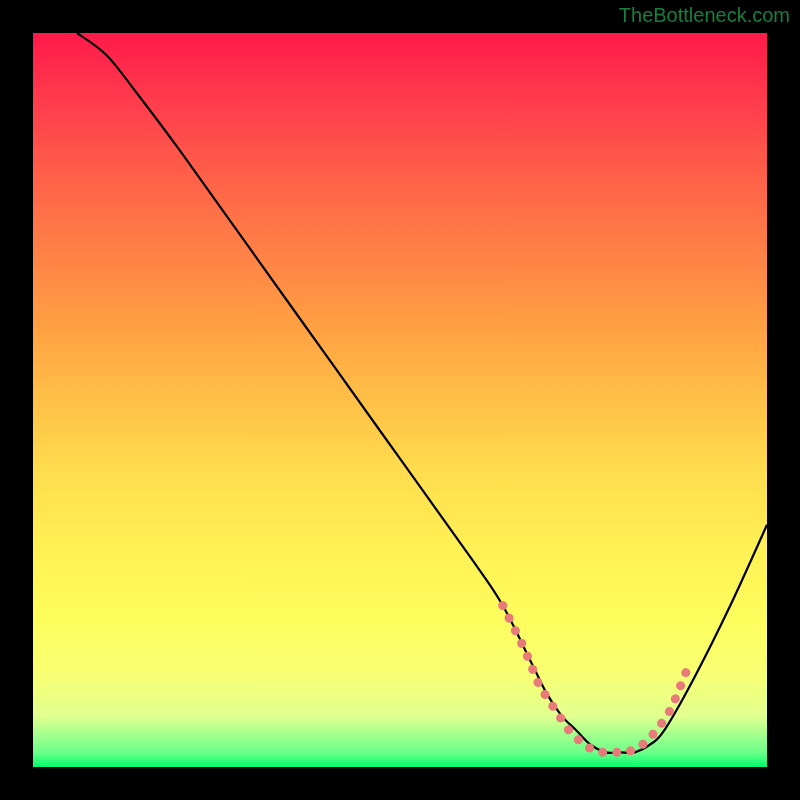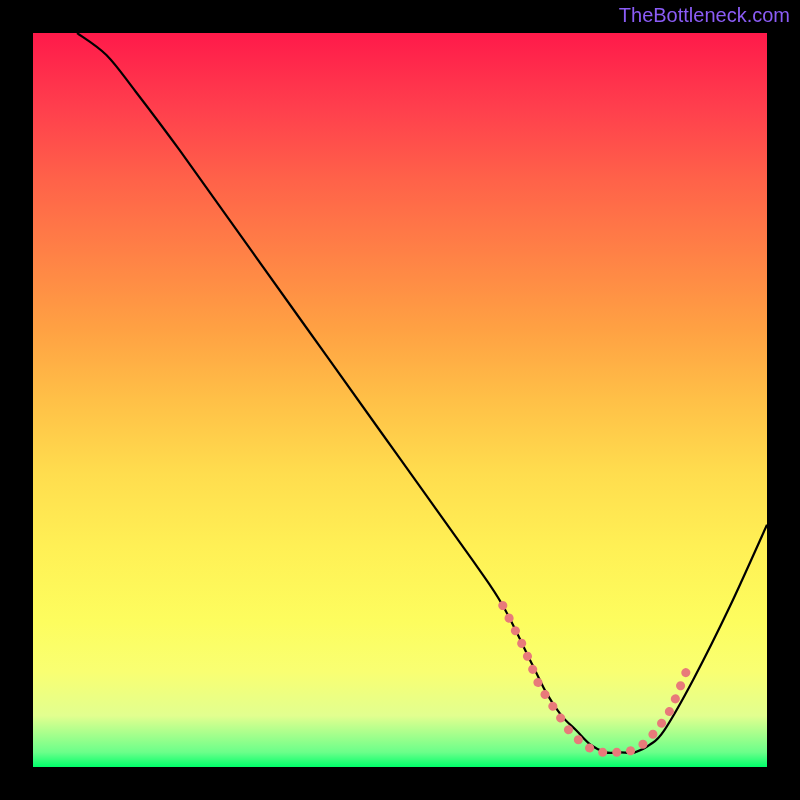--- a/index.html
+++ b/index.html
@@ -10,21 +10,21 @@
     position: relative;
     overflow: hidden;
     font-family: Arial, sans-serif;
   }
   .watermark {
     position: absolute;
     top: 4px;
     right: 10px;
     font-size: 20px;
     font-weight: 500;
-    color: #8b5cf6;
+    color: #15803d;
     z-index: 10;
   }
   .plot-area {
     position: absolute;
     left: 33px;
     top: 33px;
     width: 734px;
     height: 734px;
     background: linear-gradient(to bottom,
       #ff1a4a 0%,

